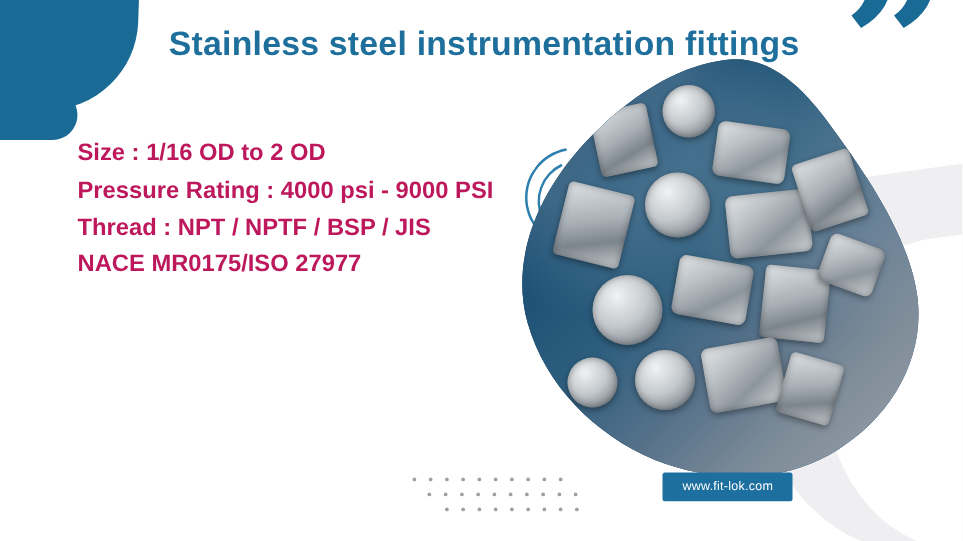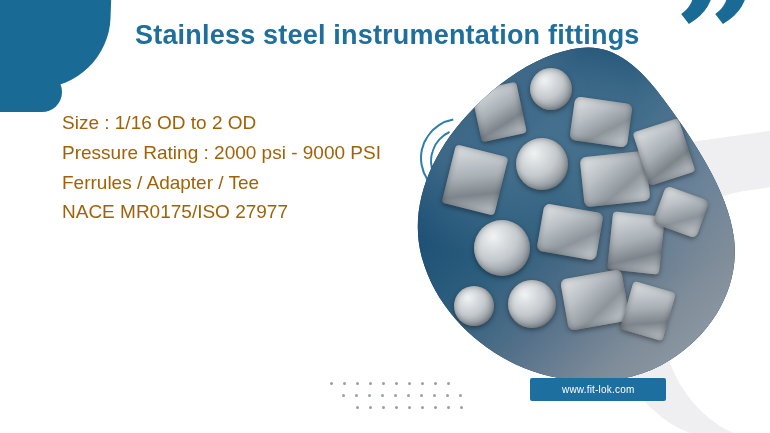--- a/index.html
+++ b/index.html
@@ -140,23 +140,24 @@
 
   
   .specs {
     position: absolute;
     left: 62px;
     top: 108px;
     width: 410px;
   }
   .spec-line {
     font-size: 19px;
-    color: #a16207;
+    color: #be185d;
     line-height: 1.57;
     white-space: nowrap;
+    font-weight: bold;
   }
 
   
   .blob-wrap {
     position: absolute;
     left: 412px;
     top: 42px;
     width: 330px;
     height: 340px;
   }
@@ -192,21 +193,21 @@
   }
 
   
   .badge {
     position: absolute;
     left: 530px;
     top: 378px;
     background: #1c6f9e;
     color: #ffffff;
     font-size: 10px;
-    padding: 6px 32px;
+    padding: 6px 16px;
     border-radius: 2px;
     letter-spacing: 0.2px;
   }
 </style>
 </head>
 <body>
 
 <div class="poster">
 
   <div class="deco-left-top"></div>
@@ -219,22 +220,22 @@
     <span>”</span>
   </div>
 
   <h1 class="title">Stainless steel instrumentation fittings</h1>
 
   <div class="deco-ring"></div>
   <div class="deco-ring2"></div>
 
   <div class="specs">
     <div class="spec-line">Size : 1/16 OD to 2 OD</div>
-    <div class="spec-line">Pressure Rating : 2000 psi - 9000 PSI</div>
-    <div class="spec-line">Ferrules / Adapter / Tee</div>
+    <div class="spec-line">Pressure Rating : 4000 psi - 9000 PSI</div>
+    <div class="spec-line">Thread : NPT / NPTF / BSP / JIS</div>
     <div class="spec-line">NACE MR0175/ISO 27977</div>
   </div>
 
   <div class="blob-wrap">
     <div class="blob">
       <div class="blob-img">
         <div class="fitting f-hex" style="left:64px;  top:44px;  width:46px; height:52px; transform:rotate(-12deg);"></div>
         <div class="fitting f-round" style="left:118px; top:26px;  width:42px; height:42px;"></div>
         <div class="fitting" style="left:160px; top:58px;  width:58px; height:44px; transform:rotate(8deg);"></div>
         <div class="fitting f-hex" style="left:36px;  top:108px; width:54px; height:60px; transform:rotate(14deg);"></div>

